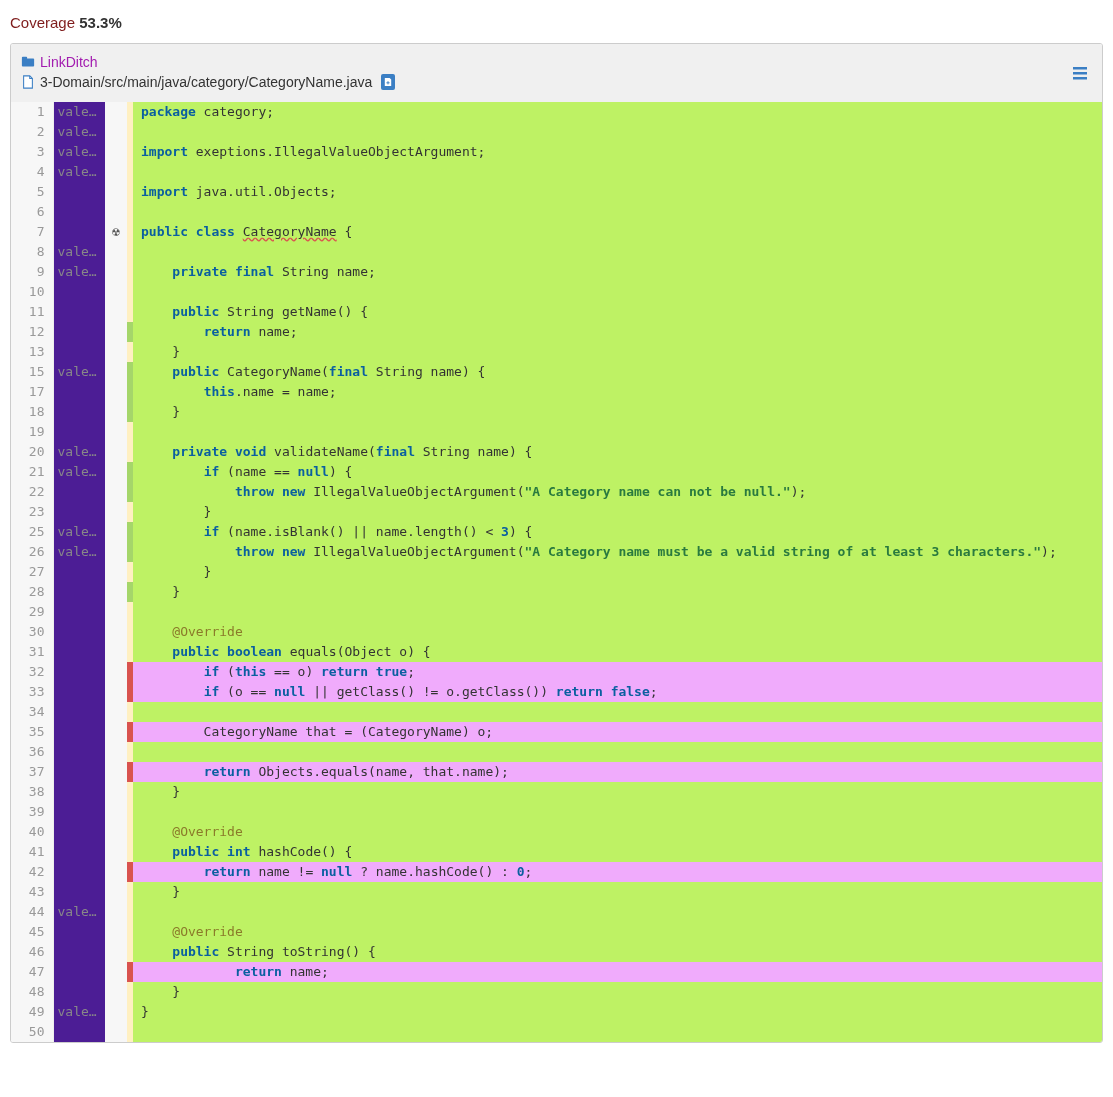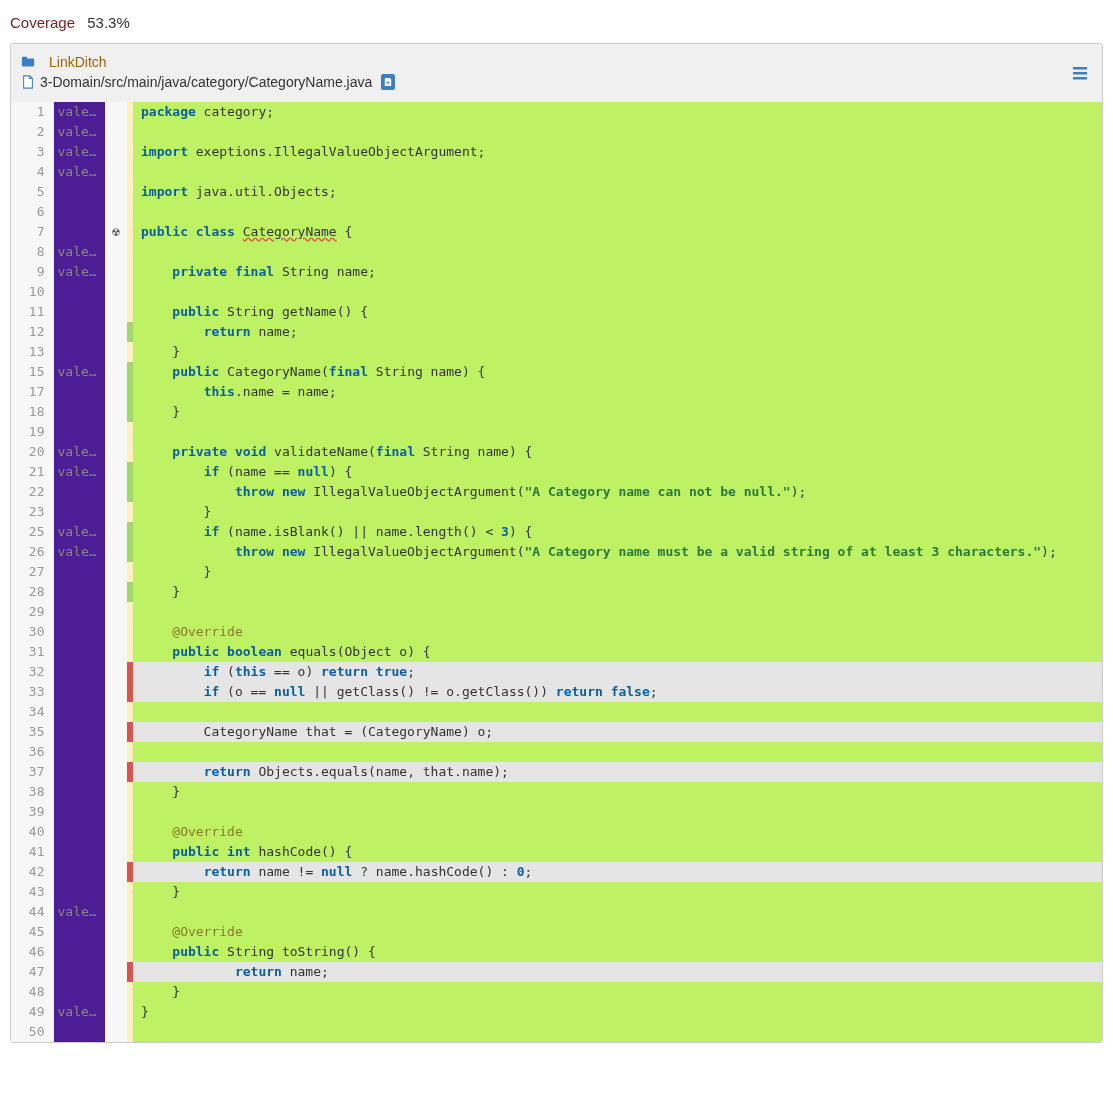--- a/index.html
+++ b/index.html
@@ -8,21 +8,21 @@
     font-size: 14px;
     background: #fff;
     color: #333;
     padding: 10px;
   }
   .coverage-header {
     padding: 4px 0 12px 0;
     font-size: 15px;
   }
   .coverage-label { color: #7f1d1d; }
-  .coverage-value { font-weight: normal; margin-left: 8px; }
+  .coverage-value { font-weight: bold; margin-left: 0; }
 
   .panel {
     border: 1px solid #ccc;
     border-radius: 3px;
     overflow: hidden;
   }
   .panel-header {
     background: #f0f0f0;
     padding: 8px 10px 10px 10px;
     position: relative;
@@ -32,21 +32,21 @@
     align-items: center;
     gap: 5px;
     padding: 2px 0;
   }
   .bc-icon {
     width: 14px; height: 14px;
     display: inline-flex; align-items: center; justify-content: center;
   }
   .bc-icon.folder svg { fill: #3b7fc4; }
   .bc-icon.file svg { fill: #3b7fc4; }
-  .bc-link { color: #a16207; cursor: pointer; margin-left: 9px; }
+  .bc-link { color: #a21caf; cursor: pointer; }
   .bc-text { color: #333; }
   .bc-badge {
     width: 14px; height: 16px;
     background: #3b7fc4;
     border-radius: 2px;
     color: #fff;
     display: inline-flex; align-items: center; justify-content: center;
     font-size: 10px;
     margin-left: 4px;
   }
@@ -98,21 +98,21 @@
     background: #fff0c2;
   }
   td.cov.green { background: #a5d66a; }
   td.cov.red { background: #d9534f; }
   td.line {
     white-space: pre;
     padding-left: 8px;
     background: #bef264;
     color: #333;
   }
-  td.line.hl { background: #e5e5e5; }
+  td.line.hl { background: #f0abfc; }
 
   .kw { color: #0a5fa0; font-weight: bold; }
   .str { color: #2a7a3f; font-weight: bold; }
   .num { color: #0a5fa0; font-weight: bold; }
   .ann { color: #8a7a2a; }
   .err { text-decoration: underline wavy #d9534f; }
 </style>
 </head>
 <body>
 

